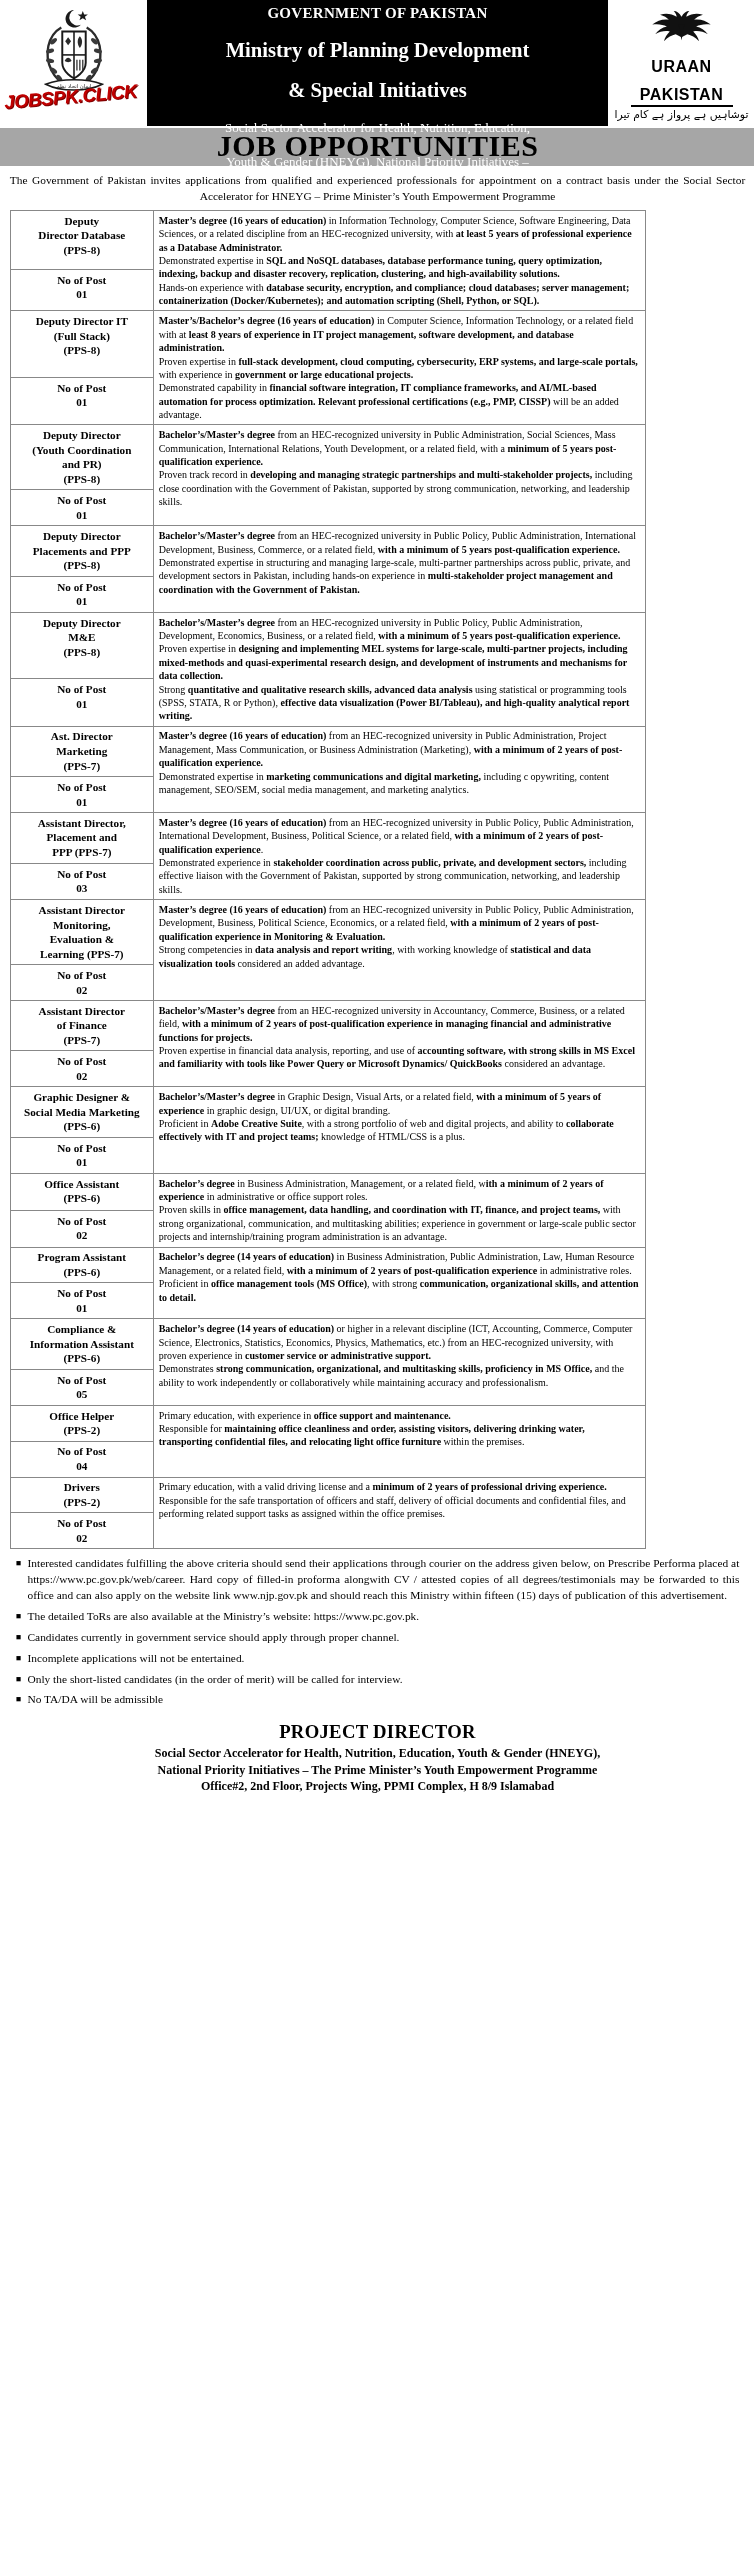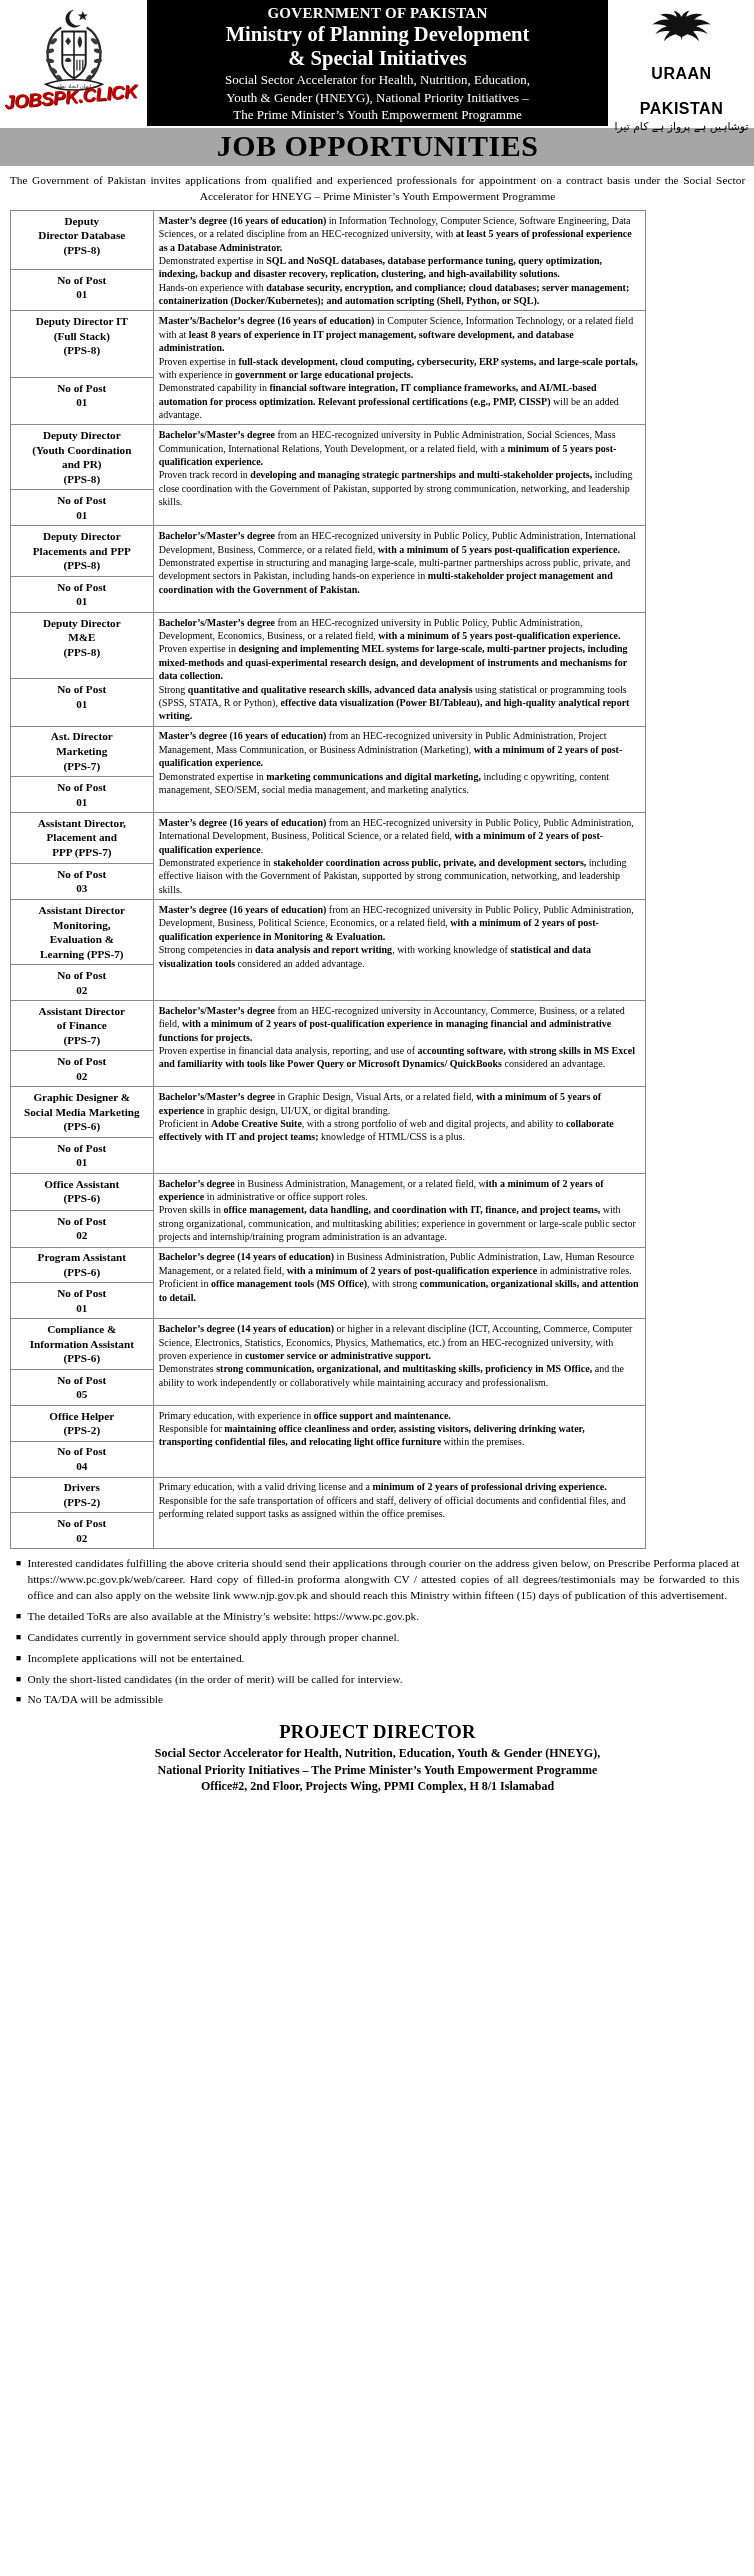--- a/index.html
+++ b/index.html
@@ -48,20 +48,21 @@
   }
   .black-band {
     flex: 1;
     background: #000000;
     color: #ffffff;
     text-align: center;
     padding: 4.9px 7.9px 3.9px 7.9px;
     display: flex;
     flex-direction: column;
     justify-content: flex-start;
+    gap: 16px;
   }
   .gov-line {
     font-family: "Liberation Serif", serif;
     font-weight: bold;
     font-size: 15px;
     letter-spacing: 0.3px;
     line-height: 1.15;
   }
   .ministry-line {
     font-family: "Liberation Serif", serif;
@@ -86,21 +87,21 @@
     padding-top: 7.9px;
   }
   .bird { width: 73px; height: 39px; }
   .uraan-title {
     font-family: "Liberation Sans", sans-serif;
     font-weight: bold;
     font-size: 16px;
     line-height: 1.0;
     letter-spacing: 0.5px;
     text-align: center;
-    margin-top: 19px;
+    margin-top: 12px;
   }
   .uraan-rule { width: 102px; height: 2px; background:#000; margin: 2px 0 2px 0; }
   .uraan-urdu {
     font-size: 10.8px;
     font-family: "DejaVu Sans", sans-serif;
     direction: rtl;
     line-height: 1.1;
   }
 
   
@@ -417,17 +418,17 @@
       <div class="note">
         <span class="note-bullet">■</span>
         <span class="note-text nojustify">No TA/DA will be admissible</span>
       </div>
     </div>
 
   <div class="footer">
     <div class="pd-title">PROJECT DIRECTOR</div>
     <div class="pd-line">Social Sector Accelerator for Health, Nutrition, Education, Youth &amp; Gender (HNEYG),</div>
     <div class="pd-line">National Priority Initiatives – The Prime Minister’s Youth Empowerment Programme</div>
-    <div class="pd-line">Office#2, 2nd Floor, Projects Wing, PPMI Complex, H 8/1 Islamabad</div>
+    <div class="pd-line">Office#2, 2nd Floor, Projects Wing, PPMI Complex, H 8/9 Islamabad</div>
   </div>
 
 </div>
 
 
 </body></html>

